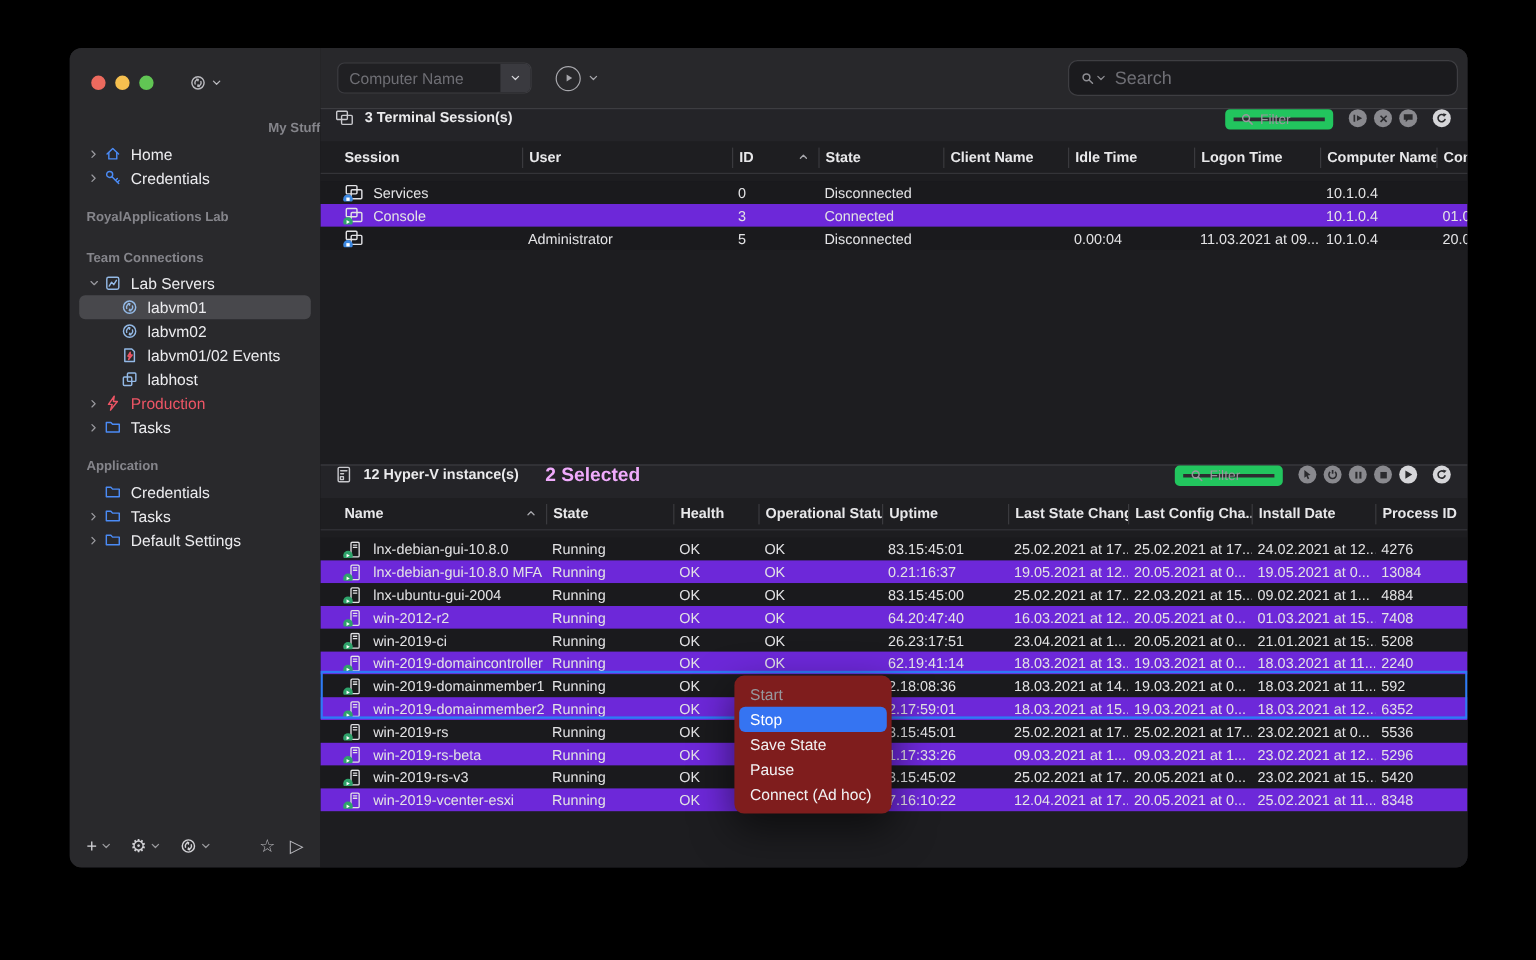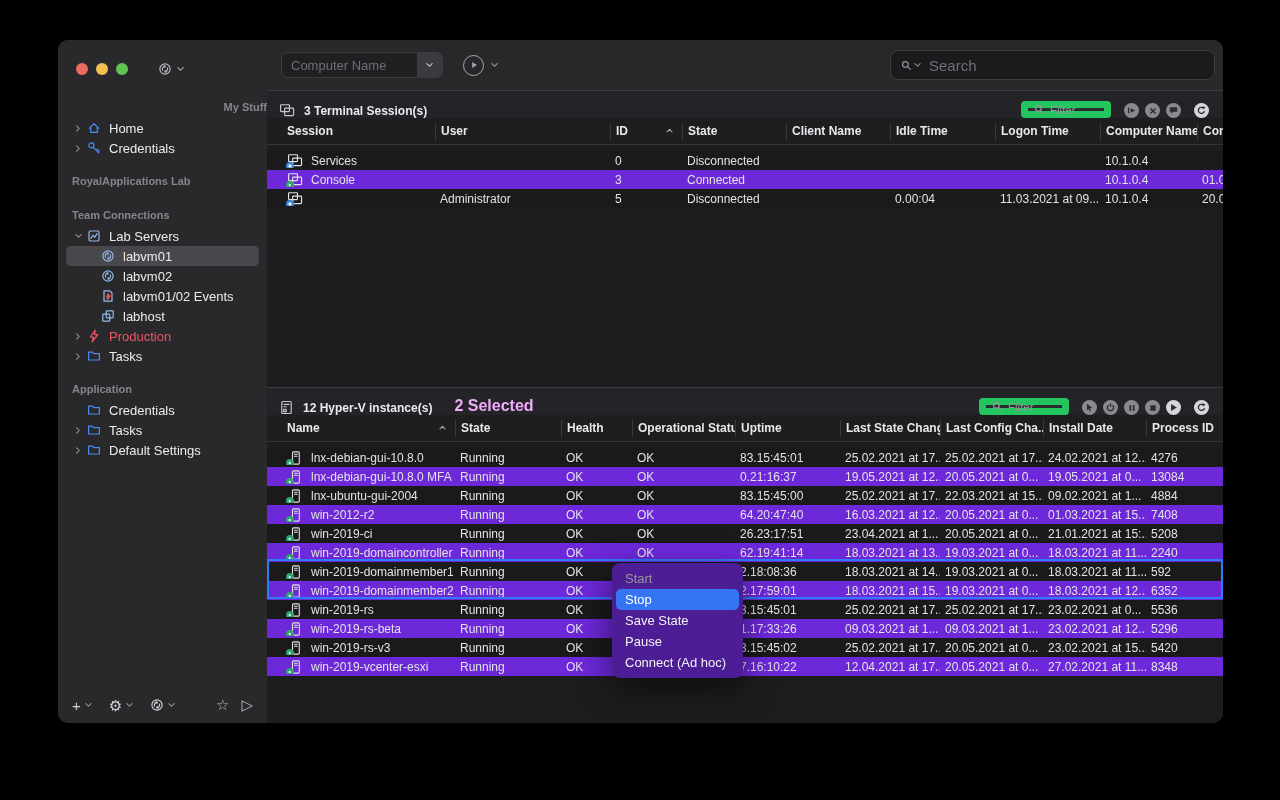--- a/index.html
+++ b/index.html
@@ -43,21 +43,21 @@
   .search{margin-left:auto;width:325px;height:30px;border:1px solid #3e3e42;border-radius:8px;background:#1b1b1e;
           display:flex;align-items:center;gap:7px;padding:0 10px;box-sizing:border-box;}
   .search .ph{font-size:15px;color:#6f6f75;}
   .tabbar{height:26px;flex:none;background:#0c0c0e;display:flex;border-top:1px solid #0a0a0a;}
   .tab{display:flex;align-items:center;gap:6px;padding:0 11px;background:#242428;color:#e9e9eb;font-size:12px;border-right:1px solid #0a0a0a;}
   .tab-rest{flex:1;background:#0c0c0e;border-top:1px solid #2e2e32;margin-top:0;}
 
   .content{position:relative;flex:1;min-height:0;background:#1d1d20;overflow:hidden;}
   .panel{position:absolute;left:0;right:0;}
   #terminal-panel{top:0;} #hyperv-panel{top:297px;}
-  .panel-head{height:27px;border-top:1px solid #3d3d41;background:#242428;display:flex;align-items:flex-end;padding:0 14px 0 12px;}
+  .panel-head{height:27px;border-top:1px solid #3d3d41;background:#242428;display:flex;align-items:flex-start;padding:0 14px 0 12px;}
   .panel-title{margin-left:9px;font-size:12px;font-weight:700;color:#eaeaec;white-space:nowrap;}
   .panel-sub{margin-left:22px;font-size:16px;font-weight:700;color:#f0abfc;}
   .filter{margin-left:auto;width:90px;height:17px;border:7px solid #22c55e;border-radius:4px;background:#2c2c30;
           display:flex;align-items:center;gap:5px;padding:0 6px;box-sizing:border-box;margin-right:13px;}
   .filter .ph{font-size:11.5px;color:#98989d;}
   .actions{display:flex;align-items:center;gap:6px;}
   .abtn{width:15px;height:15px;border-radius:50%;background:#89898e;display:flex;align-items:center;justify-content:center;color:#2b2b2e;}
   .abtn.bright{background:#d6d6d9;}
   .abtn.gap{margin-left:7px;}
 
@@ -73,21 +73,21 @@
   .row.odd{background:#1a1a1d;} .row.even{background:#6d28d9;}
   .cell{padding-left:5px;font-size:12px;color:#e3e3e5;white-space:nowrap;overflow:hidden;}
   .name-cell{display:flex;align-items:center;gap:8px;padding-left:4px;overflow:hidden;}
   .name-cell .lbl{font-size:12px;color:#e3e3e5;white-space:nowrap;}
   .rowicon{position:relative;width:16px;height:15px;flex:none;color:#e2e2e5;display:flex;align-items:center;justify-content:center;}
   .badge{position:absolute;left:-1px;bottom:-2px;width:8px;height:8px;border-radius:50%;display:flex;align-items:center;justify-content:center;}
   .badge.run{background:var(--running-green);} .badge.stop{background:var(--stopped-blue);}
 
   .selection-ring{position:absolute;left:0;right:0;top:469px;height:40px;border:2px solid var(--selection-ring);
                   box-sizing:border-box;pointer-events:none;z-index:5;}
-  .context-menu{position:absolute;left:345px;top:473px;width:131px;z-index:10;background:#4c1d95;border-radius:8px;
+  .context-menu{position:absolute;left:345px;top:473px;width:131px;z-index:10;background:#7f1d1d;border-radius:8px;
                 padding:5px 4px;box-shadow:0 12px 34px rgba(0,0,0,.55);box-sizing:border-box;text-align:right;}
   .menu-item{height:21px;display:flex;align-items:center;padding-left:9px;font-size:13px;color:#f2f2f4;border-radius:5px;white-space:nowrap;}
   .menu-item.disabled{color:#98989d;}
   .menu-item.hl{background:var(--accent-blue);color:#fff;}
 
   .icn svg,.chev svg{display:block;}
 </style>
 </head>
 <body>
 
@@ -882,21 +882,21 @@
                     </span>
                   </span>
                   <span class="lbl">win-2019-vcenter-esxi</span>
                 </div>
                 <div class="cell">Running</div>
                 <div class="cell">OK</div>
                 <div class="cell">OK</div>
                 <div class="cell">7.16:10:22</div>
                 <div class="cell">12.04.2021 at 17...</div>
                 <div class="cell">20.05.2021 at 0...</div>
-                <div class="cell">27.02.2021 at 11...</div>
+                <div class="cell">25.02.2021 at 11...</div>
                 <div class="cell">8348</div>
               </div>
             </div>
         </section>
 
         <div class="selection-ring"></div>
         <div class="context-menu" id="context-menu">
             <div class="menu-item disabled">Start</div>
             <div class="menu-item hl">Stop</div>
             <div class="menu-item">Save State</div>

